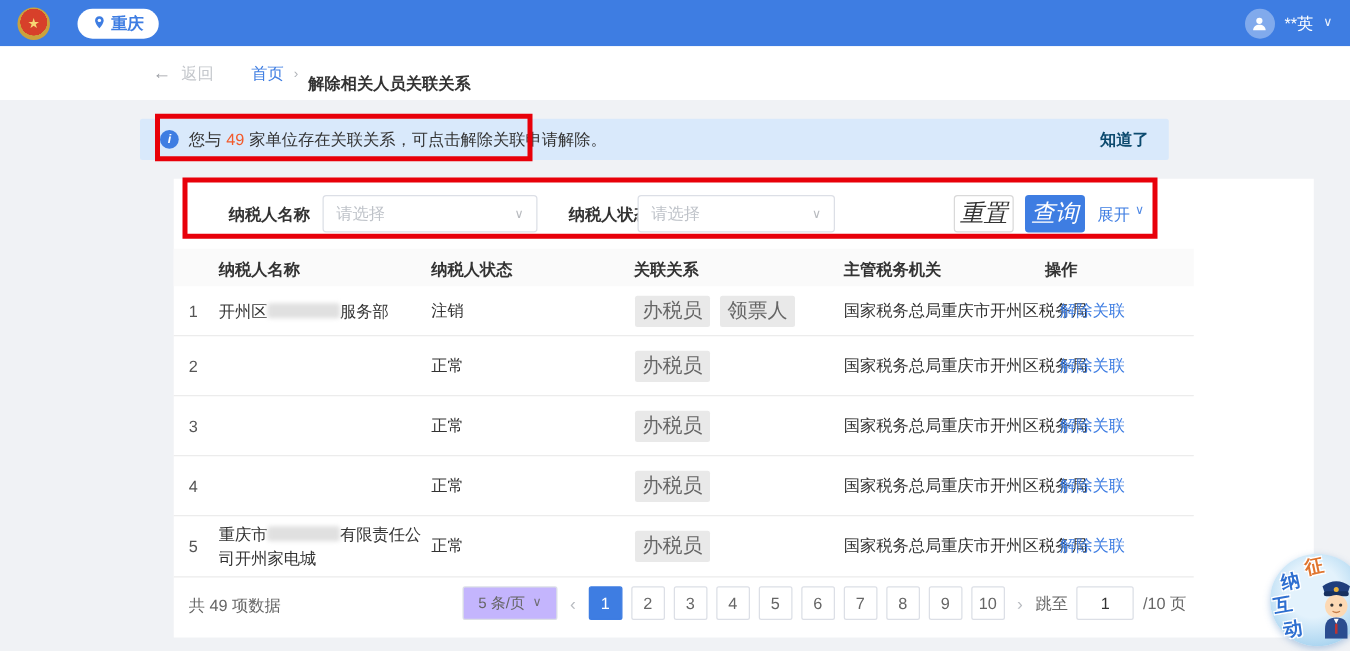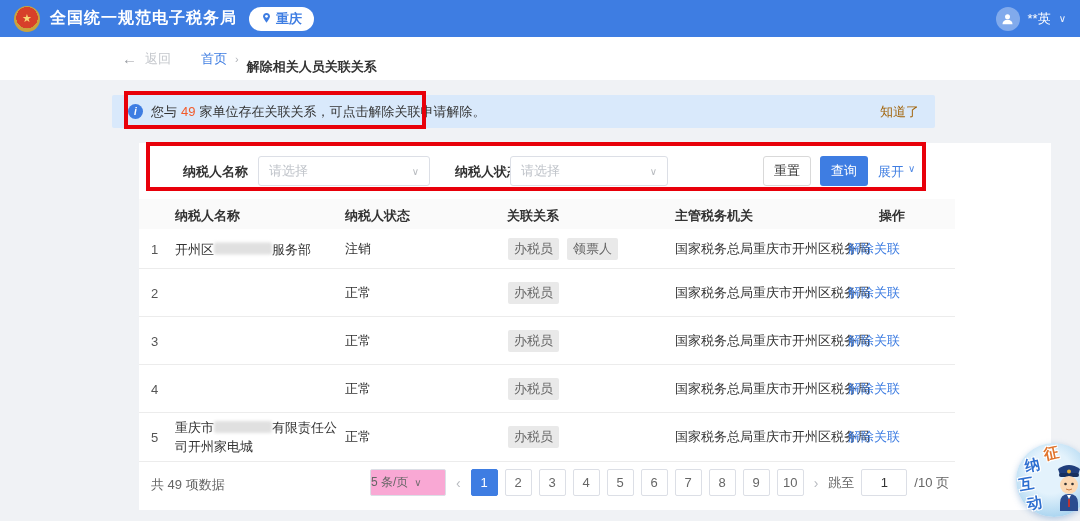--- a/index.html
+++ b/index.html
@@ -33,36 +33,36 @@
   .crumb-cur { color:#333; font-weight:bold;margin-top:17px; }
 
   
   .banner { position:absolute; left:112px; top:95px; width:823px; height:33px;
     background:#d9e9fb; border-radius:2px; display:flex; align-items:center;
     padding:0 16px; font-size:13px; color:#333; }
   .info-ic { width:15px; height:15px; border-radius:50%; background:#3e7de2; color:#fff;
     font-size:10px; font-style:italic; font-weight:bold; display:flex; align-items:center;
     justify-content:center; margin-right:8px; flex:0 0 auto; }
   .banner .hl { color:#f25a2b; margin:0 4px; }
-  .banner-dismiss { margin-left:auto; color:#a16207; cursor:pointer; }
+  .banner-dismiss { margin-left:auto; color:#0c4a6e; cursor:pointer;font-weight:bold; }
 
   
   .card { position:absolute; left:139px; top:143px; width:912px; height:367px;
     background:#fff; }
 
   
   .filter-label { position:absolute; top:20px; font-size:13px; color:#333; font-weight:bold; }
   .f-label-1 { left:44px; } .f-label-2 { left:316px; }
   .select { position:absolute; top:13px; height:30px; border:1px solid #dcdfe6;
     border-radius:3px; background:#fff; display:flex; align-items:center;
     padding:0 10px; font-size:13px; color:#bfc3c9; cursor:pointer; }
   .select .chev { margin-left:auto; color:#b0b3b8; }
   .sel-1 { left:119px; width:172px; } .sel-2 { left:371px; width:158px; }
-  .btn { position:absolute; top:13px; height:30px; border-radius:3px; font-size:13px;
-    display:flex; align-items:center; justify-content:center; cursor:pointer; }
+  .btn { position:absolute; top:13px; height:30px; border-radius:3px; font-size:19px;
+    display:flex; align-items:center; justify-content:center; cursor:pointer;font-style:italic; }
   .btn-reset { left:624px; width:48px; background:#fff; border:1px solid #d9d9d9; color:#333; }
   .btn-search { left:681px; width:48px; background:#3e7de2; border:none; color:#fff; }
   .link-expand { position:absolute; left:739px; top:20px; font-size:13px; color:#3e7de2;
     cursor:pointer; display:flex; gap:4px; align-items:flex-start; }
 
   
   .thead { position:absolute; left:0; top:56px; width:816px; height:30px;
     background:#fafafa; font-size:13px; font-weight:bold; color:#333; }
   .thead span { position:absolute; top:8px; }
   .row { position:absolute; left:0; width:816px; border-bottom:1px solid #ececec;
@@ -73,33 +73,33 @@
   .c-idx { position:absolute; left:12px;  top:50%; transform:translateY(-50%); color:#555; }
   .c-name{ position:absolute; left:36px;  top:50%; transform:translateY(-50%);
     width:162px; line-height:19px; }
   .c-stat{ position:absolute; left:206px; top:50%; transform:translateY(-50%); }
   .c-rel { position:absolute; left:369px; top:50%; transform:translateY(-50%);
     display:flex; gap:8px; }
   .c-auth{ position:absolute; left:536px; top:50%; transform:translateY(-50%); }
   .c-act { position:absolute; left:709px; top:50%; transform:translateY(-50%);
     color:#3e7de2; cursor:pointer; }
   .h-name{ left:36px; } .h-stat{ left:206px; } .h-rel{ left:368px;font-family:Liberation Serif, serif; }
-  .h-auth{ left:536px; } .h-act{ left:740px; }
-  .tag { background:#e9e9e9; color:#666; font-size:13px; padding:2px 6px;
+  .h-auth{ left:536px; } .h-act{ left:697px; }
+  .tag { background:#e9e9e9; color:#666; font-size:16px; padding:2px 6px;
     border-radius:2px; white-space:nowrap; }
   .redact { display:inline-block; width:58px; height:12px; background:#e0e0e0;
     border-radius:2px; filter:blur(1.5px); vertical-align:-1px; }
 
   
   .pager { position:absolute; left:0; top:325px; width:816px; height:32px; }
   .total { position:absolute; left:12px; top:8px; font-size:13px; color:#666; }
   .pg-right { position:absolute; right:6px; top:1px; display:flex; align-items:center; gap:7px; }
   .psize { width:76px; height:27px; border:1px solid #dcdfe6; border-radius:2px;
-    display:flex; align-items:center; gap:6px;
-    font-size:12px; color:#666; cursor:pointer; background:#f9a8d4; }
+    display:flex; align-items:center; justify-content:center; gap:6px;
+    font-size:12px; color:#666; cursor:pointer; background:#c4b5fd; }
   .pg-arrow { color:#b8bbc0; font-size:14px; padding:0 3px; cursor:pointer; }
   .pg { width:27px; height:27px; border:1px solid #dcdfe6; border-radius:2px;
     background:#fff; color:#666; font-size:13px; display:flex; align-items:center;
     justify-content:center; cursor:pointer; }
   .pg.active { background:#3e7de2; border-color:#3e7de2; color:#fff; }
   .jump-lbl, .jump-suf { font-size:13px; color:#666; }
   .jump-in { width:46px; height:27px; border:1px solid #dcdfe6; border-radius:2px;
     text-align:center; font-size:13px; color:#333; outline:none;
     font-family:"Liberation Sans",sans-serif; }
 
@@ -119,21 +119,20 @@
   .m-ch2 { left:9px;  top:13px; transform:rotate(-12deg); }
   .m-ch3 { left:3px;  top:32px; transform:rotate(-10deg); }
   .m-ch4 { left:11px; top:51px; transform:rotate(-8deg); }
   .m-officer { position:absolute; right:6px; top:16px; }
 </style>
 </head>
 <body>
 
 <div class="header">
   <div class="emblem">★</div>
-  <div class="app-title">全国统一规范电子税务局</div>
   <div class="loc-pill">
     <svg width="11" height="13" viewBox="0 0 16 18">
       <path d="M8 1C5 1 3 3.2 3 5.8 3 9.5 8 15 8 15s5-5.5 5-9.2C13 3.2 11 1 8 1z" fill="#3e7de2"></path>
       <circle cx="8" cy="5.8" r="2" fill="#fff"></circle>
     </svg>
     <span>重庆</span>
   </div>
   <div class="hdr-right">
     <div class="avatar">
       <svg width="15" height="15" viewBox="0 0 24 24">

